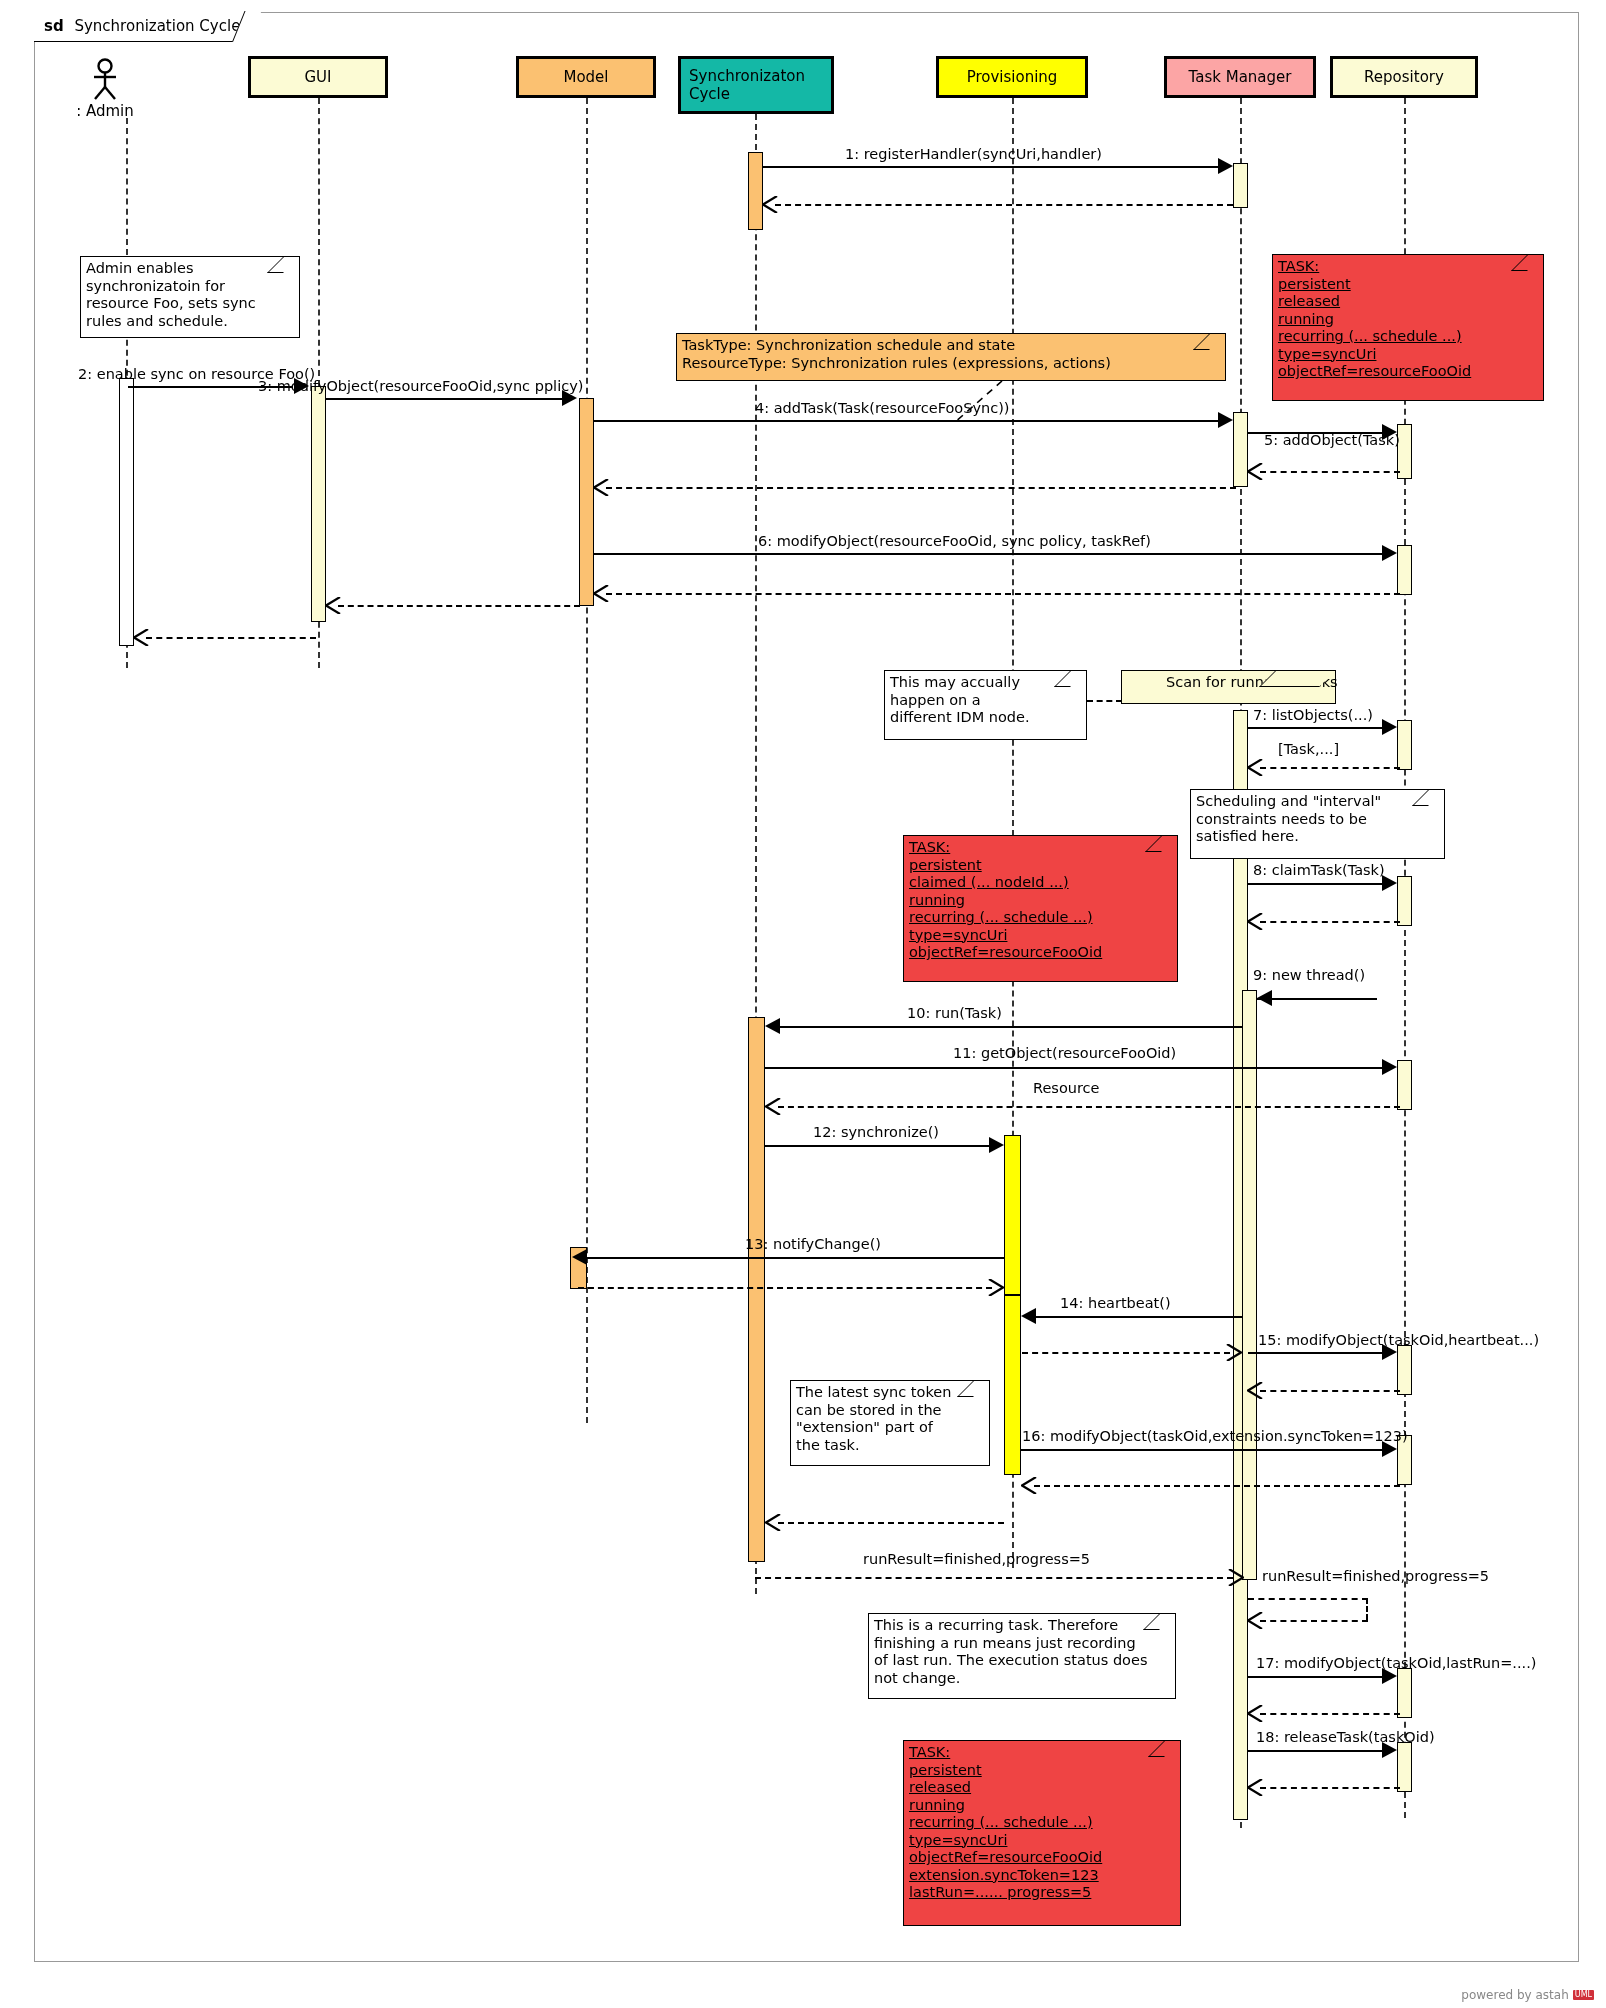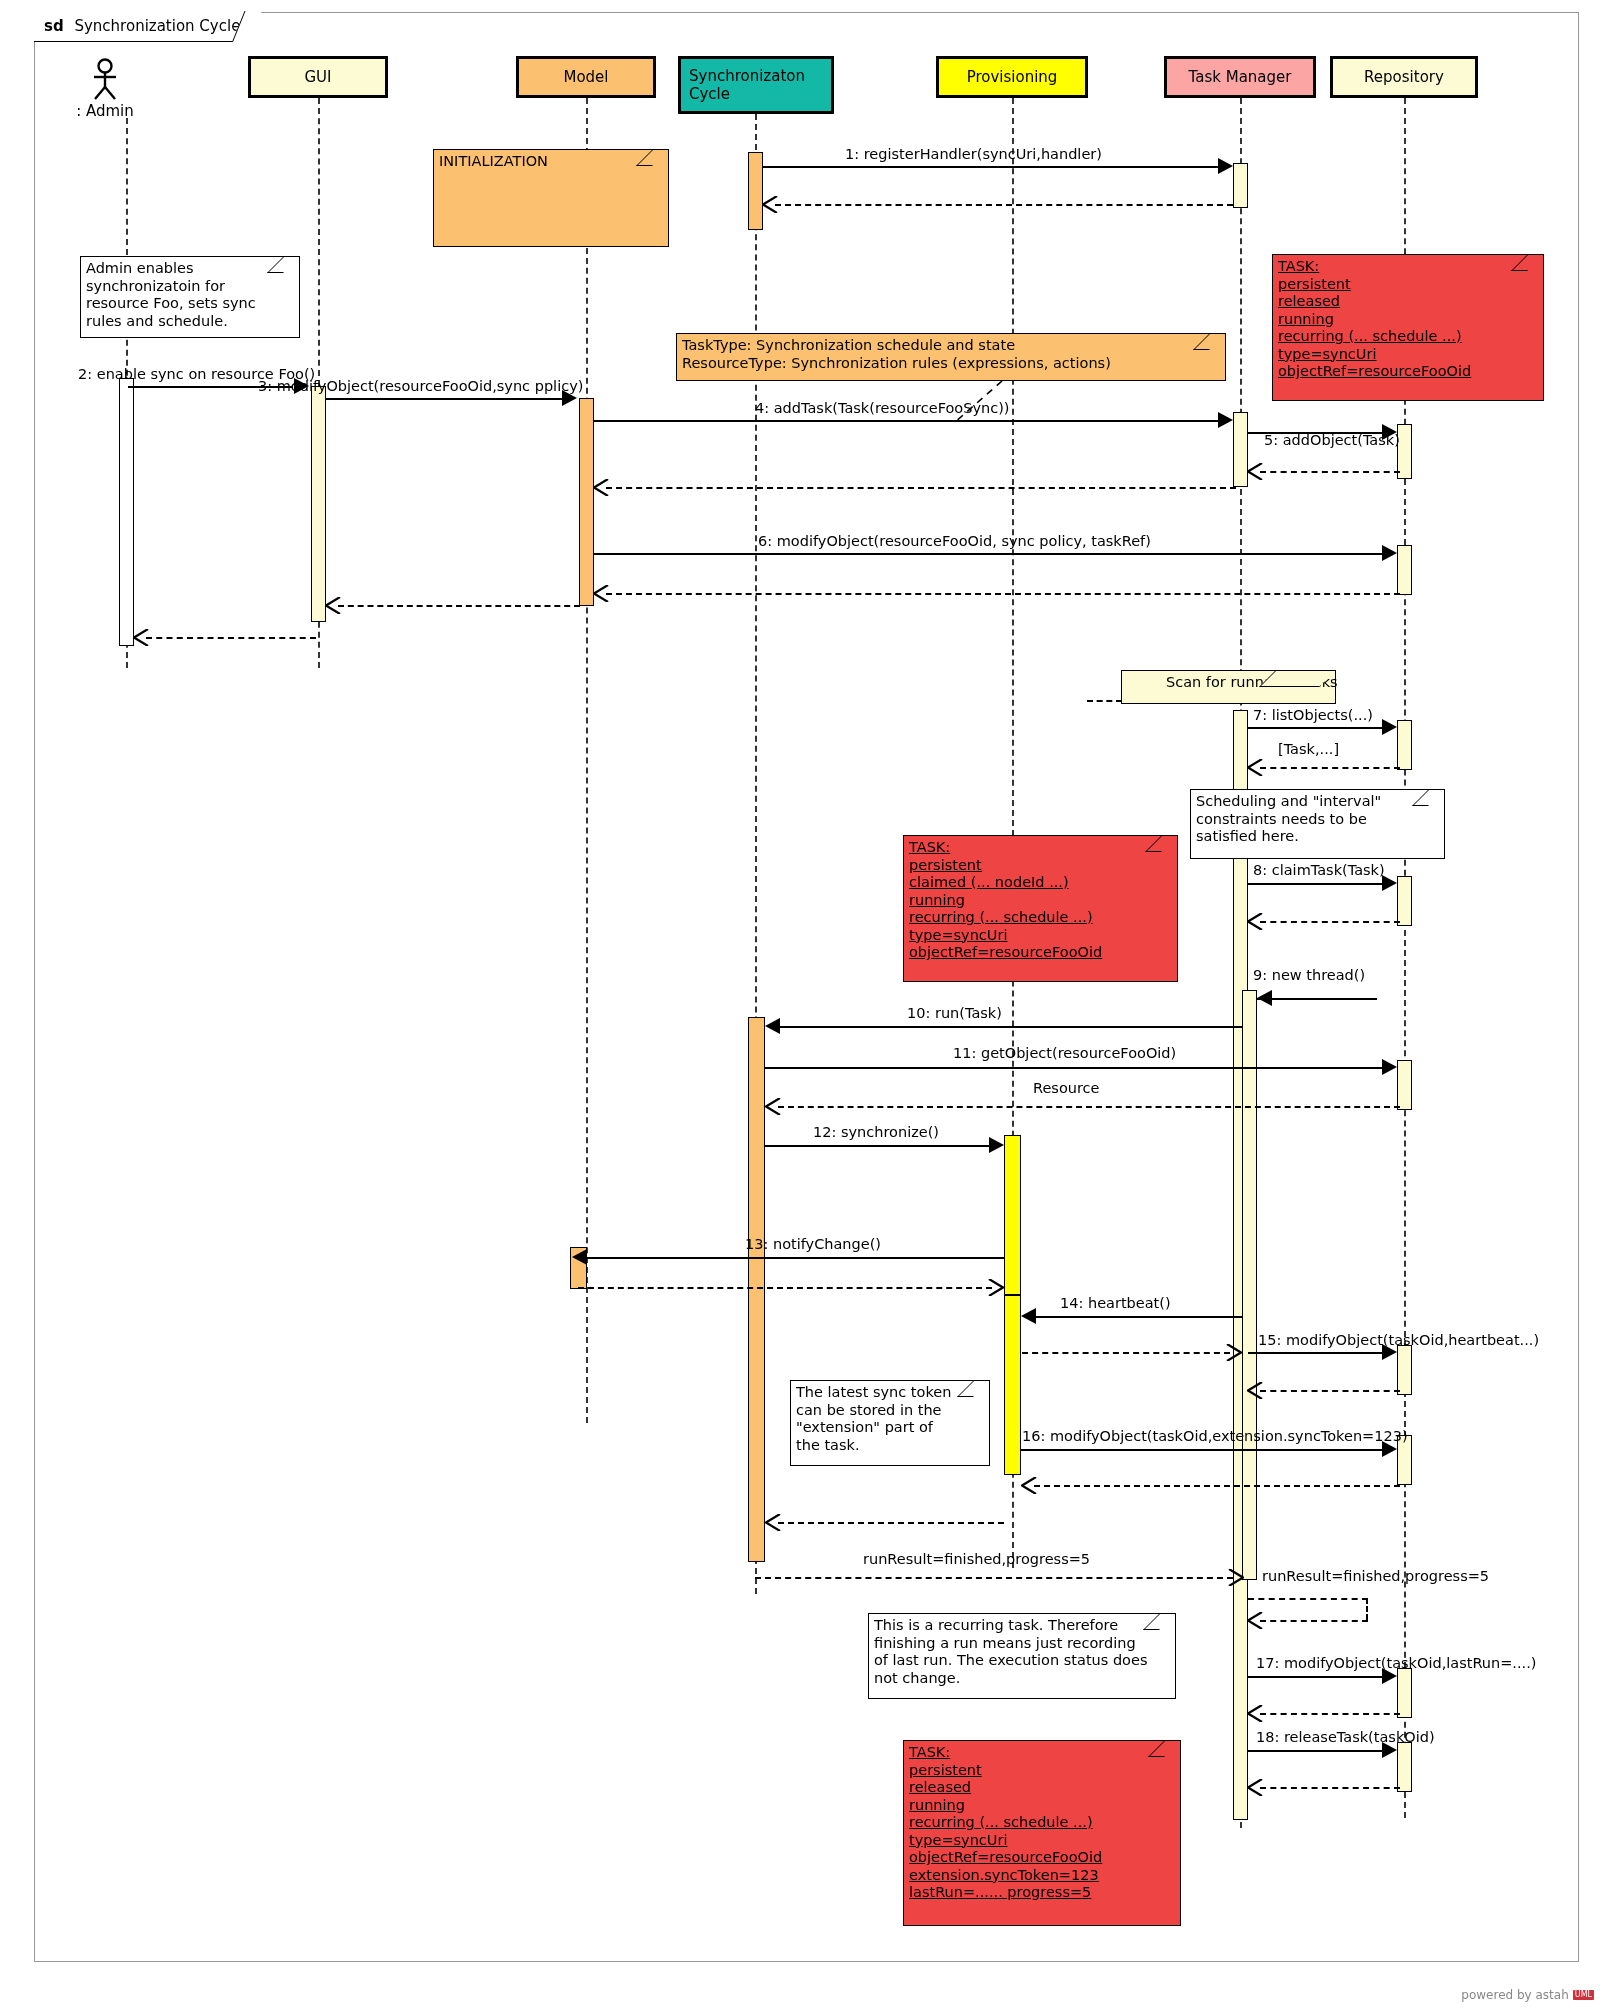--- a/index.html
+++ b/index.html
@@ -437,21 +437,20 @@
   <div class="msg-line solid" style="left:1248px; top:1750px; width:134px;"></div>
   <div class="arrow filled-r" style="left:1382px; top:1742px;"></div>
 
   <div class="msg-line dashed" style="left:1260px; top:1787px; width:140px;"></div>
   <div class="arrow open-l" style="left:1247px; top:1779px;">
     <svg width="16" height="17">
         <polyline points="15,0 1,8.5 15,17" fill="none" stroke="#000" stroke-width="2.2"></polyline>
       </svg>
   </div>
 
-  <div class="note orange" style="left:433px; top:149px; width:236px; height:98px;">INITIALIZATION</div>
 
   <div class="note white" style="left:80px; top:256px; width:220px; height:82px;">Admin enables
 synchronizatoin for
 resource Foo, sets sync
 rules and schedule.</div>
 
   <div class="note orange" style="left:676px; top:333px; width:550px; height:48px;">TaskType: Synchronization schedule and state
 ResourceType: Synchronization rules (expressions, actions)</div>
 
   <svg style="position:absolute; left:940px; top:381px;" width="80" height="44">
@@ -459,20 +458,23 @@
   </svg>
 
   <div class="note blue" style="left:1272px; top:254px; width:272px; height:147px;">TASK:
 persistent
 released
 running
 recurring (... schedule ...)
 type=syncUri
 objectRef=resourceFooOid</div>
 
+  <div class="note white" style="left:884px; top:670px; width:203px; height:70px;">This may accually
+happen on a
+different IDM node.</div>
 
   <div class="connector" style="left:1087px; top:700px; width:35px;"></div>
 
   <div class="note cream" style="left:1121px; top:670px; width:215px; height:34px;">Scan for runnable tasks</div>
 
   <div class="note white" style="left:1190px; top:789px; width:255px; height:70px;">Scheduling and "interval"
 constraints needs to be
 satisfied here.</div>
 
   <div class="note blue" style="left:903px; top:835px; width:275px; height:147px;">TASK:

